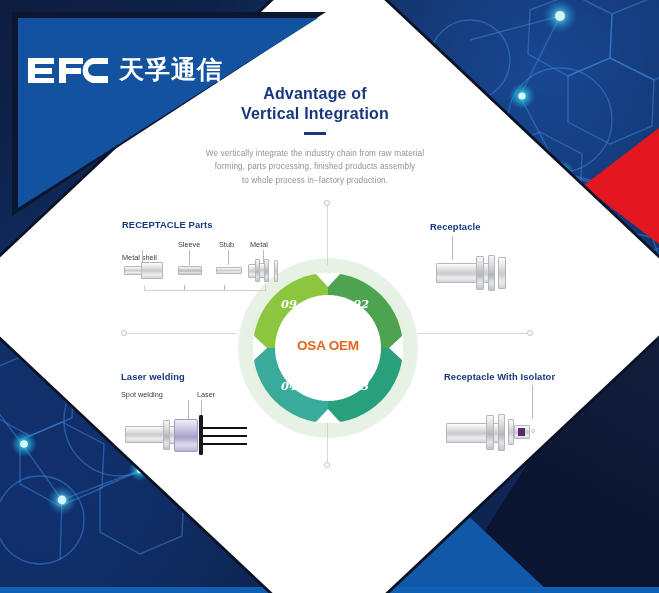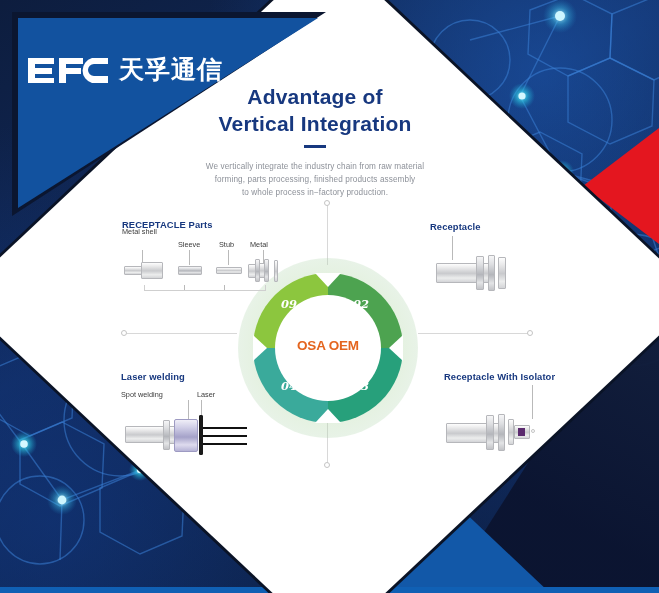--- a/index.html
+++ b/index.html
@@ -41,21 +41,21 @@
   .logo-panel-edge{position:absolute;left:12px;top:12px;width:314px;height:204px;
     background:#0b1630;clip-path:polygon(0 0,100% 0,0 100%);}
 
   .logo{position:absolute;left:26px;top:55px;display:flex;align-items:center;gap:9px;justify-content:space-between;}
   .logo-mark{display:flex;align-items:center;}
   .logo-cn{color:#fff;font-size:25px;font-weight:700;letter-spacing:1px;
       font-family:"DejaVu Sans",sans-serif;line-height:1;}
 
   
   .head{position:absolute;left:190px;top:84px;width:250px;text-align:center;}
-  .head h1{margin:0;color:#17387f;font-size:21px;font-weight:700;line-height:1.28;
+  .head h1{margin:0;color:#17387f;font-size:16px;font-weight:700;line-height:1.28;
       letter-spacing:.2px;}
   .rule{width:22px;height:3px;background:#17387f;margin:7px auto 8px;}
   .head p{margin:12px;color:#8d9199;font-size:8.2px;line-height:1.62;letter-spacing:.1px;}
 
   
   .cline{position:absolute;background:#d8d8d8;}
   .cdot{position:absolute;width:6px;height:6px;border:1px solid #c4c4c4;border-radius:50%;
       background:#fff;box-sizing:border-box;}
 
   
@@ -226,21 +226,21 @@
     <div class="qnum n01">09</div>
     <div class="qnum n02">02</div>
     <div class="qnum n03">03</div>
     <div class="qnum n04">04</div>
     <div class="osa">OSA OEM</div>
   </div>
 
   <div class="blk" style="left:122px;top:219px;width:180px;height:90px;">
     <div class="ttl">RECEPTACLE Parts</div>
 
-    <div class="sub" style="position:absolute;left:0px;top:8px;">Metal shell</div>
+    <div class="sub" style="position:absolute;left:0px;top:34px;">Metal shell</div>
     <div class="sub" style="position:absolute;left:56px;top:21px;">Sleeve</div>
     <div class="sub" style="position:absolute;left:97px;top:21px;">Stub</div>
     <div class="sub" style="position:absolute;left:128px;top:21px;">Metal</div>
 
     <div class="lead" style="left:20px;top:31px;height:15px;"></div>
     <div class="lead" style="left:67px;top:31px;height:15px;"></div>
     <div class="lead" style="left:106px;top:31px;height:15px;"></div>
     <div class="lead" style="left:141px;top:31px;height:14px;"></div>
 
     <div class="mp" style="left:2px;top:47px;width:18px;height:9px;"></div>

